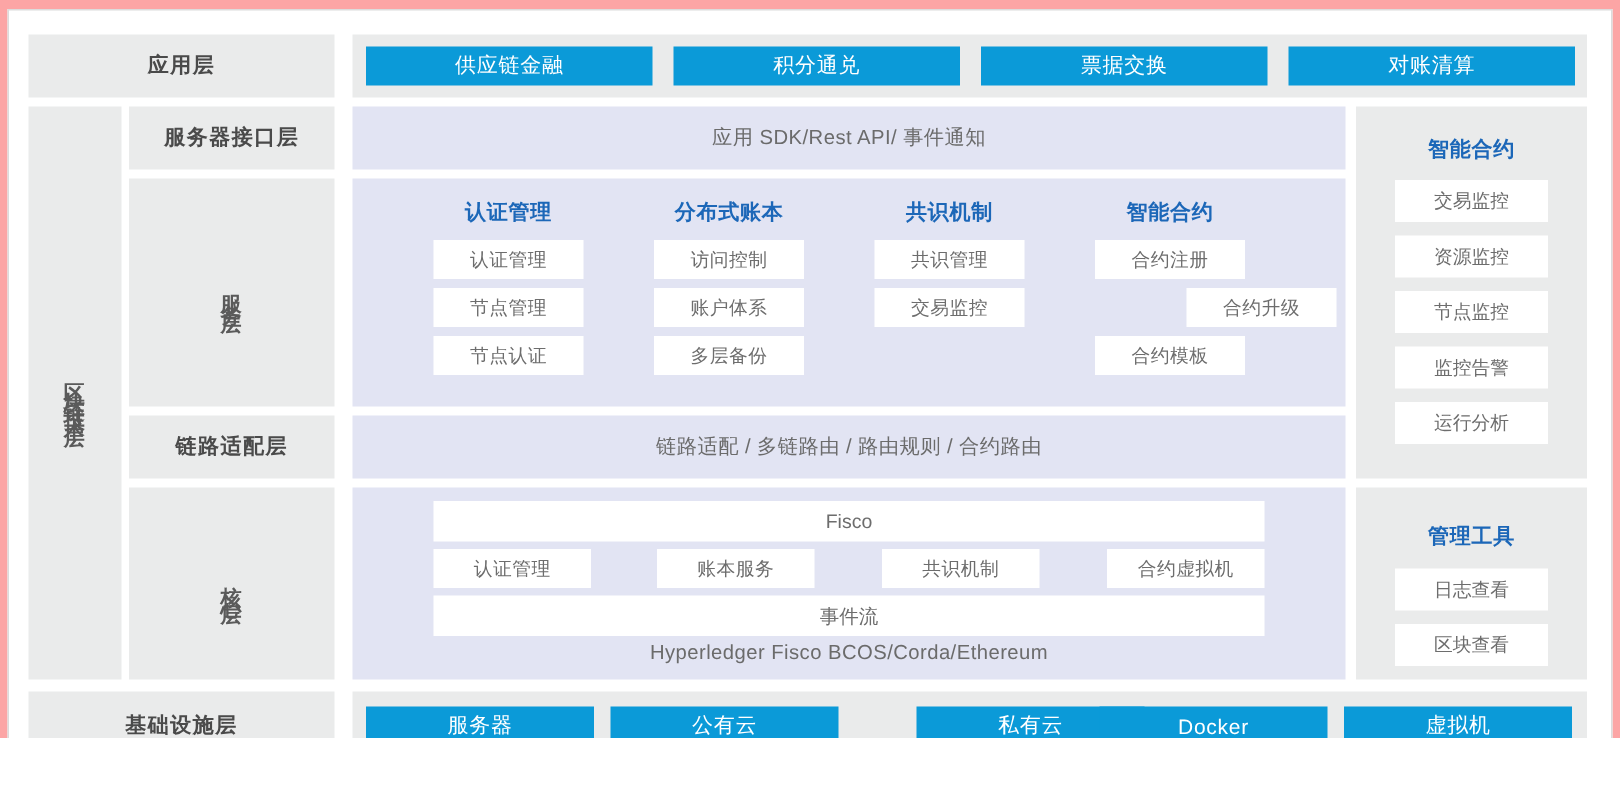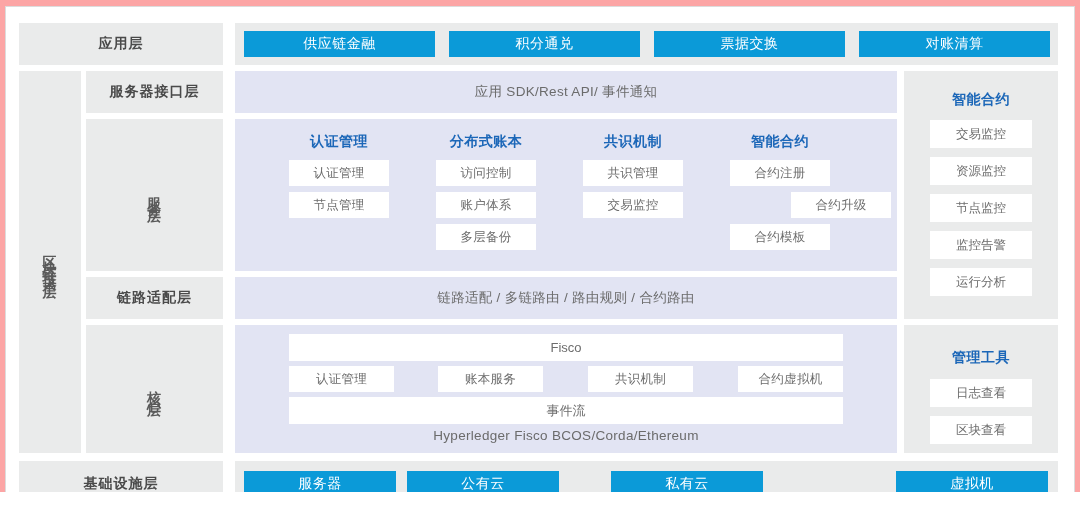--- a/index.html
+++ b/index.html
@@ -193,20 +193,23 @@
 
       <div class="col-head" style="left:29px; top:14px; width:150px;">
         <span>认证管理</span>
       </div>
       <div class="wbox" style="left:54px; top:41px; width:100px; height:26px;">
         <span>认证管理</span>
       </div>
       <div class="wbox" style="left:54px; top:73px; width:100px; height:26px;">
         <span>节点管理</span>
       </div>
+      <div class="wbox" style="left:54px; top:105px; width:100px; height:26px;">
+        <span>节点认证</span>
+      </div>
 
       <div class="col-head" style="left:176px; top:14px; width:150px;">
         <span>分布式账本</span>
       </div>
       <div class="wbox" style="left:201px; top:41px; width:100px; height:26px;">
         <span>访问控制</span>
       </div>
       <div class="wbox" style="left:201px; top:73px; width:100px; height:26px;">
         <span>账户体系</span>
       </div>
@@ -310,19 +313,22 @@
     <div class="gray" style="left:229px; top:454px; width:823px; height:46px;">
       <div class="blue-btn" style="left:9px; top:10px; width:152px; height:26px;">
         <span>服务器</span>
       </div>
       <div class="blue-btn" style="left:172px; top:10px; width:152px; height:26px;">
         <span>公有云</span>
       </div>
       <div class="blue-btn" style="left:335px; top:10px; width:152px; height:26px;margin-left:41px;">
         <span>私有云</span>
       </div>
+      <div class="blue-btn" style="left:498px; top:10px; width:152px; height:26px;">
+        <span>Docker</span>
+      </div>
       <div class="blue-btn" style="left:661px; top:10px; width:152px; height:26px;">
         <span>虚拟机</span>
       </div>
     </div>
 
   </div>
 </div>
 
 </body></html>

